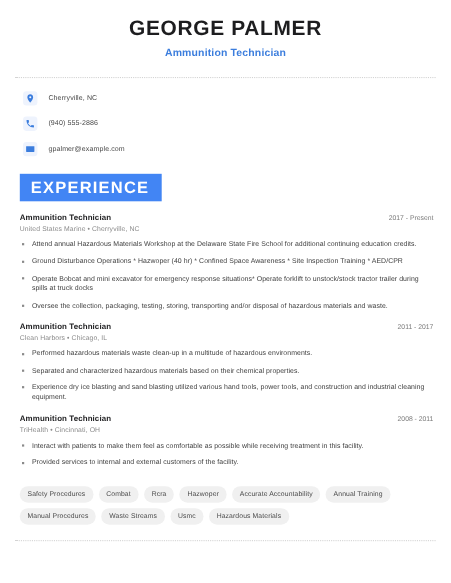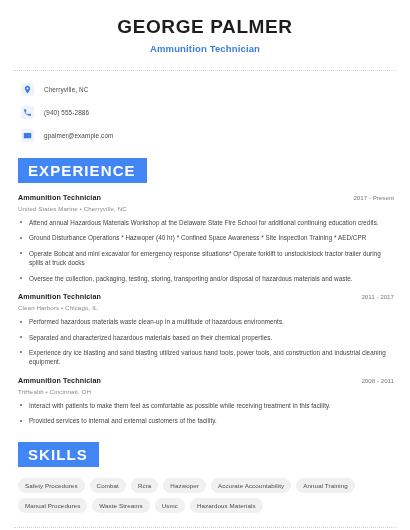--- a/index.html
+++ b/index.html
@@ -240,21 +240,20 @@
         <ul class="bullets">
           <li>Interact with patients to make them feel as comfortable as possible while receiving treatment in this facility.</li>
           <li>Provided services to internal and external customers of the facility.</li>
         </ul>
       </div>
 
     </div>
   </div>
 
   <div class="section">
-    <span class="section-badge">SKILLS</span>
     <div class="skills-wrap">
       <span class="skill-chip">Safety Procedures</span>
       <span class="skill-chip">Combat</span>
       <span class="skill-chip">Rcra</span>
       <span class="skill-chip">Hazwoper</span>
       <span class="skill-chip">Accurate Accountability</span>
       <span class="skill-chip">Annual Training</span>
       <span class="skill-chip">Manual Procedures</span>
       <span class="skill-chip">Waste Streams</span>
       <span class="skill-chip">Usmc</span>

